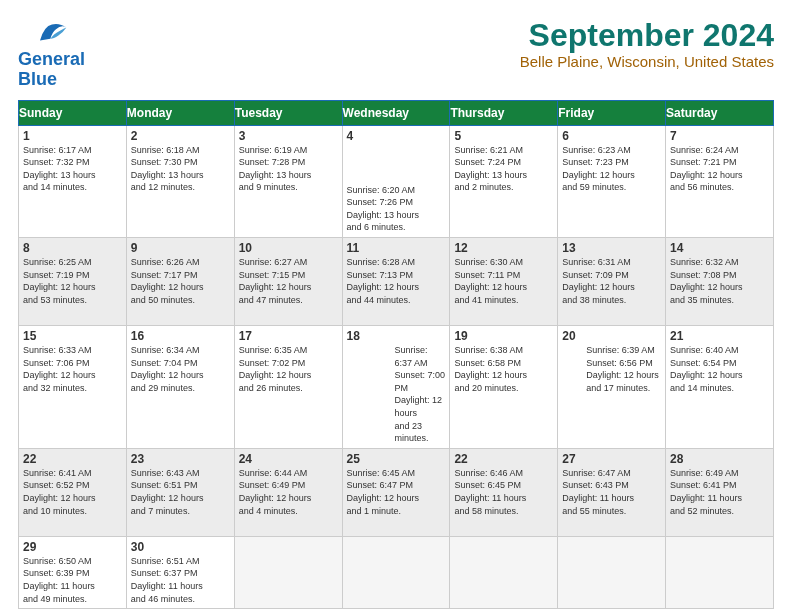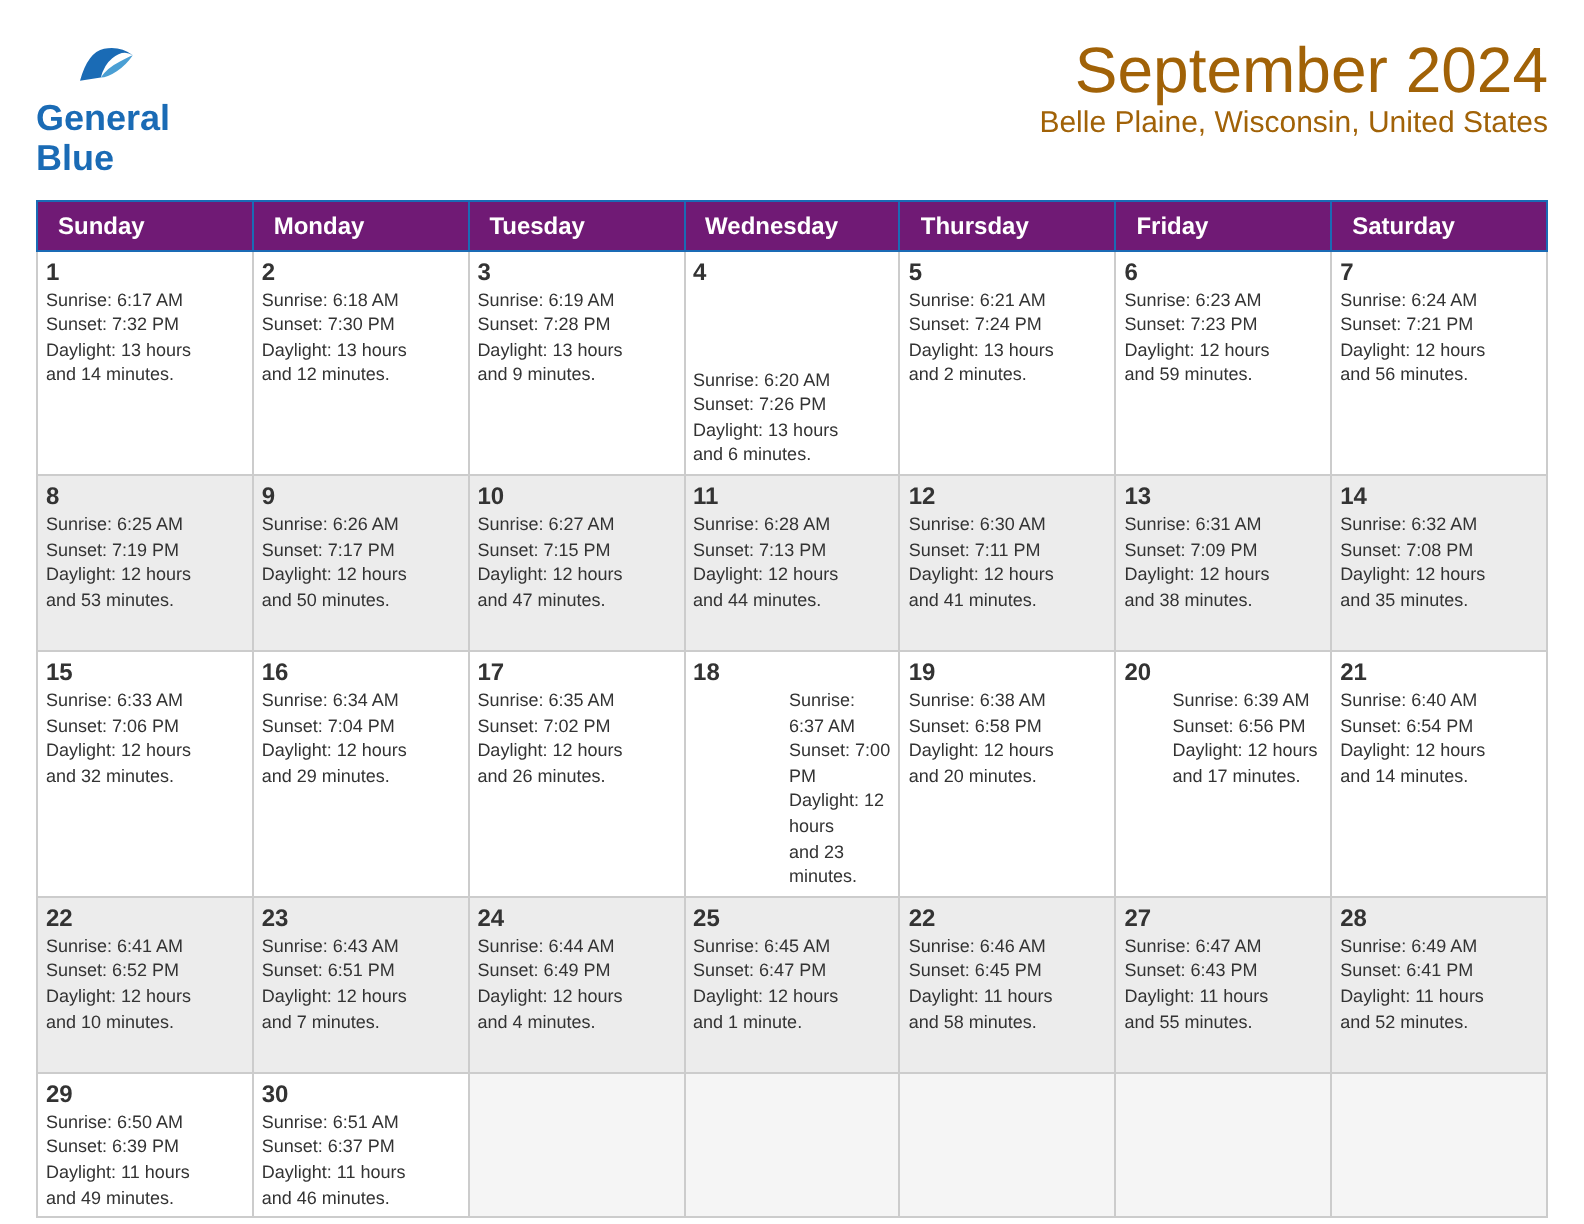--- a/index.html
+++ b/index.html
@@ -40,42 +40,42 @@
     }
     .logo-bird {
       width: 32px;
       height: 28px;
     }
     .title-block {
       text-align: right;
     }
     .title-block h1 {
       font-size: 32px;
-      font-weight: normal;
-      color: #a16207;
+      font-weight: bold;
+      color: #0f766e;
       line-height: 1.1;
     }
     .title-block h2 {
       font-size: 15px;
       color: #a16207;
       font-weight: normal;
     }
     .calendar {
       flex: 1;
       border: 1px solid #ccc;
       border-collapse: collapse;
       width: 100%;
       table-layout: fixed;
     }
     .calendar th {
-      background: #701a75;
+      background: #15803d;
       color: #fff;
       font-size: 12px;
       font-weight: bold;
-      padding: 5px 10px;
+      padding: 5px 0;
       text-align: left;
       border: 1px solid #1a6bb5;
     }
     .calendar td {
       vertical-align: top;
       border: 1px solid #ccc;
       padding: 3px 4px;
       font-size: 9.5px;
       color: #333;
       background: #fff;

